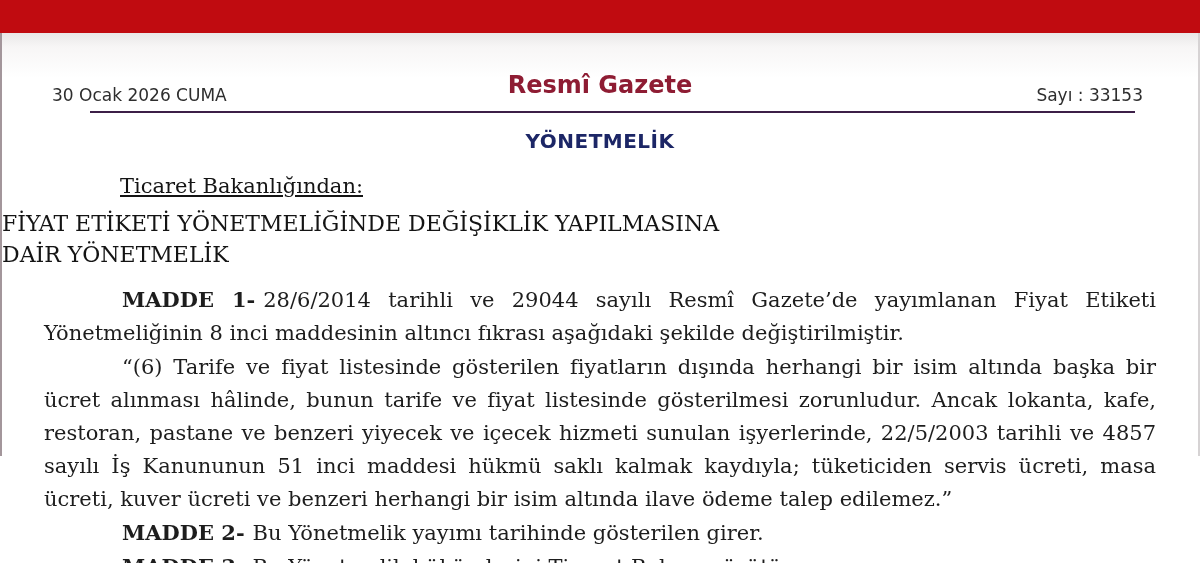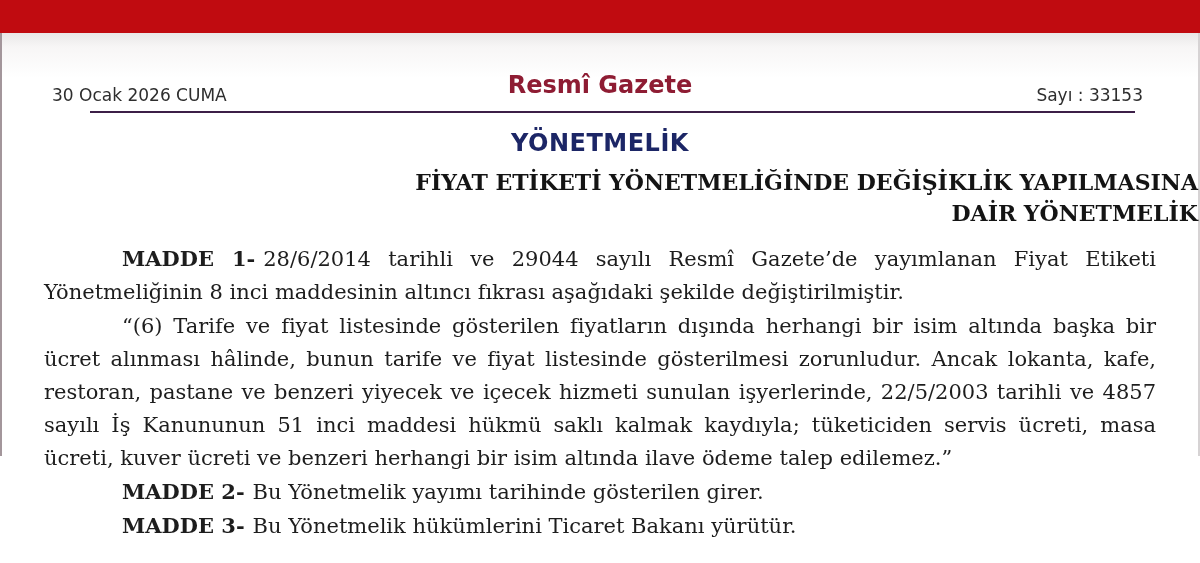--- a/index.html
+++ b/index.html
@@ -40,34 +40,33 @@
   }
   .rule {
     position: absolute; top: 78px; left: 88px; right: 63px;
     height: 2px;
     background: var(--rule, #3c1f47);
   }
   .content { position: absolute; top: 96px; left: 0; right: 0; }
   .section-heading {
     text-align: center;
     font-family: "DejaVu Sans", "Liberation Sans", sans-serif;
-    font-weight: bold; font-size: 24px; letter-spacing: 0.5px;
+    font-weight: bold; font-size: 20px; letter-spacing: 0.5px;
     color: var(--section, #1c2666);
   }
   .authority {
     margin: 21px 0 0 118px;
     font-size: 21px;
     text-decoration: underline;
     color: #141414;
   }
   .reg-title {
-    text-align: right;
-    font-weight: bold; font-size: 22px; line-height: 31px;
+    text-align: left;
+    font-weight: normal; font-size: 22px; line-height: 31px;
     color: #141414;
-    padding-left: 36px;
   }
   .reg-title.first { margin-top: 10px; }
   .body-text { margin-top: 13px; }
   .article {
     margin: 0 42px;
     font-size: 21px; line-height: 33px;
     text-align: justify;
     text-indent: 78px;
     color: var(--text, #1d1d1d);
   }
@@ -81,20 +80,21 @@
 
 <div class="page">
 
   <span class="date">30 Ocak 2026 CUMA</span>
   <span class="masthead">Resmî Gazete</span>
   <span class="issue">Sayı : 33153</span>
   <div class="rule"></div>
 
   <div class="content">
     <div class="section-heading">YÖNETMELİK</div>
+    <div class="authority">Ticaret Bakanlığından:</div>
     <div class="reg-title first">FİYAT ETİKETİ YÖNETMELİĞİNDE DEĞİŞİKLİK YAPILMASINA</div>
     <div class="reg-title">DAİR YÖNETMELİK</div>
 
     <div class="body-text">
       <p class="article"><b class="article-label">MADDE 1-</b><span>28/6/2014 tarihli ve 29044 sayılı Resmî Gazete’de yayımlanan Fiyat Etiketi Yönetmeliğinin 8 inci maddesinin altıncı fıkrası aşağıdaki şekilde değiştirilmiştir.</span></p>
       <p class="article"><b class="article-label"></b><span>“(6) Tarife ve fiyat listesinde gösterilen fiyatların dışında herhangi bir isim altında başka bir ücret alınması hâlinde, bunun tarife ve fiyat listesinde gösterilmesi zorunludur. Ancak lokanta, kafe, restoran, pastane ve benzeri yiyecek ve içecek hizmeti sunulan işyerlerinde, 22/5/2003 tarihli ve 4857 sayılı İş Kanununun 51 inci maddesi hükmü saklı kalmak kaydıyla; tüketiciden servis ücreti, masa ücreti, kuver ücreti ve benzeri herhangi bir isim altında ilave ödeme talep edilemez.”</span></p>
       <p class="article"><b class="article-label">MADDE 2-</b><span>Bu Yönetmelik yayımı tarihinde gösterilen girer.</span></p>
       <p class="article"><b class="article-label">MADDE 3-</b><span>Bu Yönetmelik hükümlerini Ticaret Bakanı yürütür.</span></p>
     </div>
   </div>

